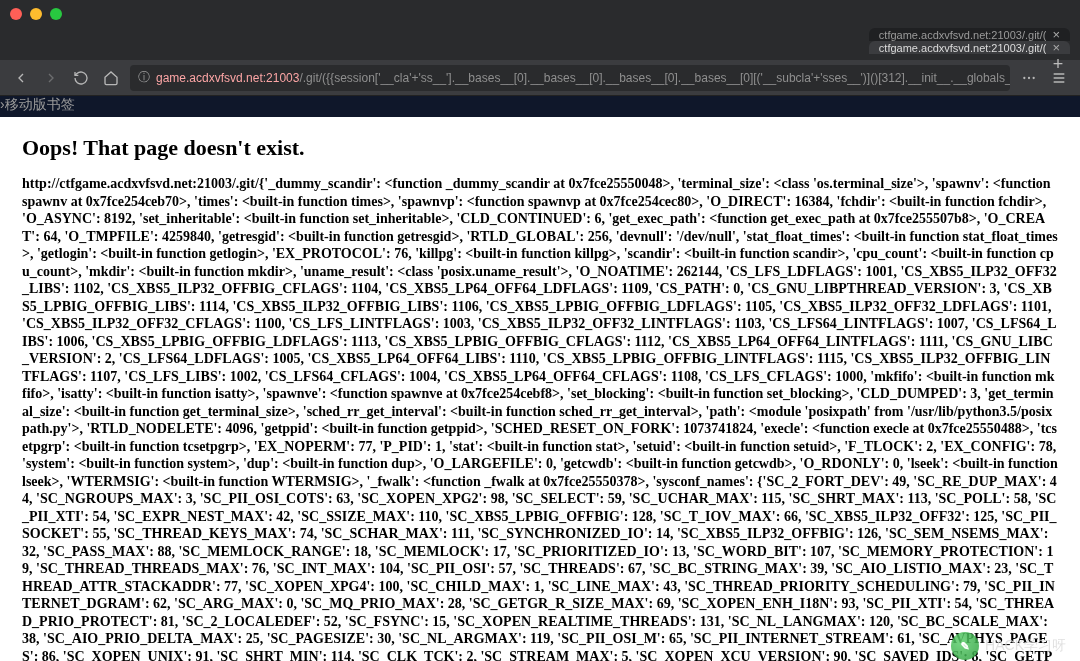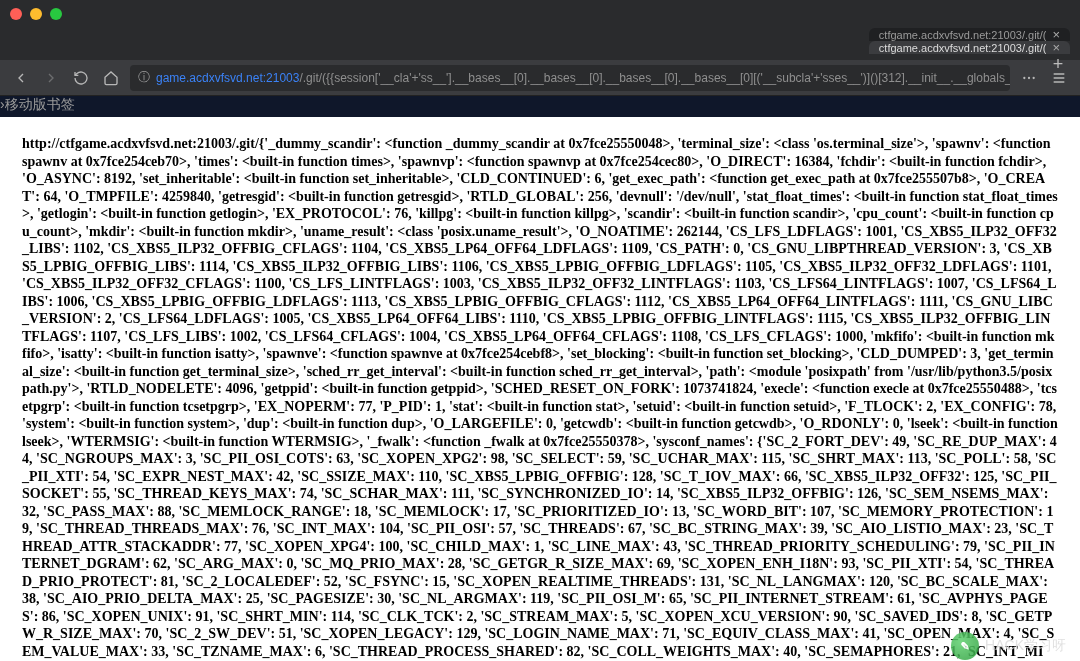--- a/index.html
+++ b/index.html
@@ -98,21 +98,21 @@
     border-radius: 4px;
     display: flex;
     align-items: center;
     padding: 0 8px;
     color: #c9c9c9;
     font-size: 12px;
     overflow: hidden;
     white-space: nowrap;
   }
   .urlbox .info-icon { margin-right: 6px; color: #9a9a9a; }
-  .urlbox .domain-part { color: #3b82f6; }
+  .urlbox .domain-part { color: #fca5a5; }
   .urlbox .path-part { color: #8f8f8f; }
   .right-icons { display: flex; gap: 8px; }
   .bookmark-label {
     color: #9a9a9a;
     font-size: 14px;
     padding: 0 8px 3px 0;
     background: #0f172a;
   }
 
   
@@ -224,19 +224,20 @@
     <div class="nav-icon">
       <svg viewBox="0 0 24 24" fill="none" stroke="currentColor" stroke-width="2">
           <path d="M4 6h16M4 12h16M4 18h16"></path>
         </svg>
     </div>
   </div>
 </div>
 <div class="bookmark-label">›移动版书签</div>
 
 <div class="page">
+  <h1>Oops! That page doesn't exist.</h1>
   <div class="dump">http://ctfgame.acdxvfsvd.net:21003/.git/{'_dummy_scandir': &lt;function _dummy_scandir at 0x7fce25550048&gt;, 'terminal_size': &lt;class 'os.terminal_size'&gt;, 'spawnv': &lt;function spawnv at 0x7fce254ceb70&gt;, 'times': &lt;built-in function times&gt;, 'spawnvp': &lt;function spawnvp at 0x7fce254cec80&gt;, 'O_DIRECT': 16384, 'fchdir': &lt;built-in function fchdir&gt;, 'O_ASYNC': 8192, 'set_inheritable': &lt;built-in function set_inheritable&gt;, 'CLD_CONTINUED': 6, 'get_exec_path': &lt;function get_exec_path at 0x7fce255507b8&gt;, 'O_CREAT': 64, 'O_TMPFILE': 4259840, 'getresgid': &lt;built-in function getresgid&gt;, 'RTLD_GLOBAL': 256, 'devnull': '/dev/null', 'stat_float_times': &lt;built-in function stat_float_times&gt;, 'getlogin': &lt;built-in function getlogin&gt;, 'EX_PROTOCOL': 76, 'killpg': &lt;built-in function killpg&gt;, 'scandir': &lt;built-in function scandir&gt;, 'cpu_count': &lt;built-in function cpu_count&gt;, 'mkdir': &lt;built-in function mkdir&gt;, 'uname_result': &lt;class 'posix.uname_result'&gt;, 'O_NOATIME': 262144, 'CS_LFS_LDFLAGS': 1001, 'CS_XBS5_ILP32_OFF32_LIBS': 1102, 'CS_XBS5_ILP32_OFFBIG_CFLAGS': 1104, 'CS_XBS5_LP64_OFF64_LDFLAGS': 1109, 'CS_PATH': 0, 'CS_GNU_LIBPTHREAD_VERSION': 3, 'CS_XBS5_LPBIG_OFFBIG_LIBS': 1114, 'CS_XBS5_ILP32_OFFBIG_LIBS': 1106, 'CS_XBS5_LPBIG_OFFBIG_LDFLAGS': 1105, 'CS_XBS5_ILP32_OFF32_LDFLAGS': 1101, 'CS_XBS5_ILP32_OFF32_CFLAGS': 1100, 'CS_LFS_LINTFLAGS': 1003, 'CS_XBS5_ILP32_OFF32_LINTFLAGS': 1103, 'CS_LFS64_LINTFLAGS': 1007, 'CS_LFS64_LIBS': 1006, 'CS_XBS5_LPBIG_OFFBIG_LDFLAGS': 1113, 'CS_XBS5_LPBIG_OFFBIG_CFLAGS': 1112, 'CS_XBS5_LP64_OFF64_LINTFLAGS': 1111, 'CS_GNU_LIBC_VERSION': 2, 'CS_LFS64_LDFLAGS': 1005, 'CS_XBS5_LP64_OFF64_LIBS': 1110, 'CS_XBS5_LPBIG_OFFBIG_LINTFLAGS': 1115, 'CS_XBS5_ILP32_OFFBIG_LINTFLAGS': 1107, 'CS_LFS_LIBS': 1002, 'CS_LFS64_CFLAGS': 1004, 'CS_XBS5_LP64_OFF64_CFLAGS': 1108, 'CS_LFS_CFLAGS': 1000, 'mkfifo': &lt;built-in function mkfifo&gt;, 'isatty': &lt;built-in function isatty&gt;, 'spawnve': &lt;function spawnve at 0x7fce254cebf8&gt;, 'set_blocking': &lt;built-in function set_blocking&gt;, 'CLD_DUMPED': 3, 'get_terminal_size': &lt;built-in function get_terminal_size&gt;, 'sched_rr_get_interval': &lt;built-in function sched_rr_get_interval&gt;, 'path': &lt;module 'posixpath' from '/usr/lib/python3.5/posixpath.py'&gt;, 'RTLD_NODELETE': 4096, 'getppid': &lt;built-in function getppid&gt;, 'SCHED_RESET_ON_FORK': 1073741824, 'execle': &lt;function execle at 0x7fce25550488&gt;, 'tcsetpgrp': &lt;built-in function tcsetpgrp&gt;, 'EX_NOPERM': 77, 'P_PID': 1, 'stat': &lt;built-in function stat&gt;, 'setuid': &lt;built-in function setuid&gt;, 'F_TLOCK': 2, 'EX_CONFIG': 78, 'system': &lt;built-in function system&gt;, 'dup': &lt;built-in function dup&gt;, 'O_LARGEFILE': 0, 'getcwdb': &lt;built-in function getcwdb&gt;, 'O_RDONLY': 0, 'lseek': &lt;built-in function lseek&gt;, 'WTERMSIG': &lt;built-in function WTERMSIG&gt;, '_fwalk': &lt;function _fwalk at 0x7fce25550378&gt;, 'sysconf_names': {'SC_2_FORT_DEV': 49, 'SC_RE_DUP_MAX': 44, 'SC_NGROUPS_MAX': 3, 'SC_PII_OSI_COTS': 63, 'SC_XOPEN_XPG2': 98, 'SC_SELECT': 59, 'SC_UCHAR_MAX': 115, 'SC_SHRT_MAX': 113, 'SC_POLL': 58, 'SC_PII_XTI': 54, 'SC_EXPR_NEST_MAX': 42, 'SC_SSIZE_MAX': 110, 'SC_XBS5_LPBIG_OFFBIG': 128, 'SC_T_IOV_MAX': 66, 'SC_XBS5_ILP32_OFF32': 125, 'SC_PII_SOCKET': 55, 'SC_THREAD_KEYS_MAX': 74, 'SC_SCHAR_MAX': 111, 'SC_SYNCHRONIZED_IO': 14, 'SC_XBS5_ILP32_OFFBIG': 126, 'SC_SEM_NSEMS_MAX': 32, 'SC_PASS_MAX': 88, 'SC_MEMLOCK_RANGE': 18, 'SC_MEMLOCK': 17, 'SC_PRIORITIZED_IO': 13, 'SC_WORD_BIT': 107, 'SC_MEMORY_PROTECTION': 19, 'SC_THREAD_THREADS_MAX': 76, 'SC_INT_MAX': 104, 'SC_PII_OSI': 57, 'SC_THREADS': 67, 'SC_BC_STRING_MAX': 39, 'SC_AIO_LISTIO_MAX': 23, 'SC_THREAD_ATTR_STACKADDR': 77, 'SC_XOPEN_XPG4': 100, 'SC_CHILD_MAX': 1, 'SC_LINE_MAX': 43, 'SC_THREAD_PRIORITY_SCHEDULING': 79, 'SC_PII_INTERNET_DGRAM': 62, 'SC_ARG_MAX': 0, 'SC_MQ_PRIO_MAX': 28, 'SC_GETGR_R_SIZE_MAX': 69, 'SC_XOPEN_ENH_I18N': 93, 'SC_PII_XTI': 54, 'SC_THREAD_PRIO_PROTECT': 81, 'SC_2_LOCALEDEF': 52, 'SC_FSYNC': 15, 'SC_XOPEN_REALTIME_THREADS': 131, 'SC_NL_LANGMAX': 120, 'SC_BC_SCALE_MAX': 38, 'SC_AIO_PRIO_DELTA_MAX': 25, 'SC_PAGESIZE': 30, 'SC_NL_ARGMAX': 119, 'SC_PII_OSI_M': 65, 'SC_PII_INTERNET_STREAM': 61, 'SC_AVPHYS_PAGES': 86, 'SC_XOPEN_UNIX': 91, 'SC_SHRT_MIN': 114, 'SC_CLK_TCK': 2, 'SC_STREAM_MAX': 5, 'SC_XOPEN_XCU_VERSION': 90, 'SC_SAVED_IDS': 8, 'SC_GETPW_R_SIZE_MAX': 70, 'SC_2_SW_DEV': 51, 'SC_XOPEN_LEGACY': 129, 'SC_LOGIN_NAME_MAX': 71, 'SC_EQUIV_CLASS_MAX': 41, 'SC_OPEN_MAX': 4, 'SC_SEM_VALUE_MAX': 33, 'SC_TZNAME_MAX': 6, 'SC_THREAD_PROCESS_SHARED': 82, 'SC_COLL_WEIGHTS_MAX': 40, 'SC_SEMAPHORES': 21, 'SC_INT_MIN': 105, 'SC_CHARCLASS_NAME_MAX': 45, 'SC_NPROCESSORS_CONF': 83, 'SC_XBS5_LP64_OFF64': 127, 'SC_BC_BASE_MAX': 36, 'SC_CHAR_MIN': 103, 'SC_MESSAGE_PASSING': 20, 'SC_PII_INTERNET': 56, 'SC_RTSIG_MAX': 31, 'SC_2_FORT_RUN': 50, 'SC_TIMER_MAX': 35, 'SC_NL_MSGMAX': 121, 'SC_THREAD_SAFE_FUNCTIONS': 68, 'SC_UIO_MAXIOV': 60, 'SC_NL_NMAX': 122, 'SC_AIO_MAX': 24, 'SC_CHAR_BIT': 101, 'SC_REALTIME_SIGNALS': 9, 'SC_TTY_NAME_MAX': 72, 'SC_ULONG_MAX': 117, 'SC_XOPEN_VERSION': 89, 'SC_2_UPE': 97, 'SC_MQ_OPEN_MAX': 27, 'SC_ASYNCHRONOUS_IO': 12, 'SC_PII_OSI_CLTS': 64, 'SC_SHARED_MEMORY_OBJECTS': 22, 'SC_SIGQUEUE_MAX': 34, 'SC_MAPPED_FILES': 16, 'SC_UINT_MAX': 116, 'SC_XOPEN_CRYPT': 92, 'SC_MAPPED_FILES': 16, 'SC_2_VERSION': 46, 'SC_LONG_BIT': 106, 'SC_JOB_CONTROL': 7, 'SC_TIMERS': 11, 'SC_MB_LEN_MAX': 108, 'SC_THREAD_STACK_MIN': 75, 'SC_2_CHAR_TERM': 95, 'SC_PII_OSI_CLTS': 64, 'SC_THREAD_PRIO_INHERIT': 80, 'SC_ATEXIT_MAX': 87, 'SC_PII': 53, 'SC_NZERO': 109, 'SC_THREAD_DESTRUCTOR_ITERATIONS': 73, 'SC_2_C_VERSION': 96, 'SC_XOPEN_REALTIME': 130, 'SC_NL_SETMAX': 123, 'SC_SCHAR_MIN': 112, 'SC_XOPEN_SHM': 94, 'SC_DELAYTIMER_MAX': 26, 'SC_USHRT_MAX': 118, 'SC_2_C_DEV': 48, 'SC_PAGE_SIZE': 30, 'SC_PHYS_PAGES': 85, 'SC_XOPEN_XPG3': 99, 'SC_2_C_BIND': 47, 'SC_PRIORITY_SCHEDULING': 10, 'SC_IOV_MAX': 60, 'SC_NPROCESSORS_ONLN': 84, 'SC_THREAD_ATTR_STACKSIZE': 78, 'SC_NL_TEXTMAX': 124}, 'sys': &lt;module 'sys' (built-in)&gt;, 'WNOWAIT': 16777216, 'WNOHANG': 1, 'PRIO_PROCESS': 0, 'geteuid': &lt;built-in function geteuid&gt;, 'RTLD_NOLOAD': 4, 'sched_setaffinity': &lt;built-in function sched_setaffinity&gt;, 'POSIX_FADV_WILLNEED': 3, 'WSTOPSIG': &lt;built-in function WSTOPSIG&gt;, 'O_NDELAY': 2048, 'XATTR_REPLACE': 2, 'fchmod': &lt;built-in function fchmod&gt;, 'spawnl': &lt;function spawnl at 0x7fce254ced90&gt;, 'setreuid': &lt;built-in function setreuid&gt;, 'pathconf': &lt;built-in function pathconf&gt;, 'get_inheritable': &lt;built-in function get_inheritable&gt;, 'walk': &lt;function walk at 0x7fce2554ef28&gt;, 'fdopen': &lt;function fdopen at 0x7fce255720d0&gt;, 'defpath': ':/bin:/usr/bin', 'chroot': &lt;built-in function chroot&gt;, 'setpgrp': &lt;built-in function setpgrp&gt;, 'fork': &lt;built-in function fork&gt;, 'getpriority': &lt;built-in function getpriority&gt;, 'setegid': &lt;built-in function setegid&gt;, 'R_OK': 4, 'ST_WRITE': 128, 'sched_setparam': &lt;built-in function sched_setparam&gt;, 'setgroups': &lt;built-in function setgroups&gt;, 'spawnlp': &lt;function spawnlp at 0x7fce254ceea0&gt;, 'putenv': &lt;built-in function putenv&gt;, 'O_WRONLY': 1, 'EX_IOERR': 74, 'forkpty': &lt;built-in function forkpty&gt;, 'P_ALL': 0, 'NGROUPS_MAX': 65536, 'getgrouplist': &lt;built-in function getgrouplist&gt;, 'st': &lt;class 'os.stat_result'&gt;, 'SCHED_BATCH': 3, 'dup2': &lt;built-in function dup2&gt;, 'fpathconf': &lt;built-in function fpathconf&gt;, 'supports': &lt;built-in</div>
 
   <div class="watermark">
     <div class="wm-circle">✎</div>
     <span>HACK学习呀</span>
   </div>
 </div>
 
 </body></html>

